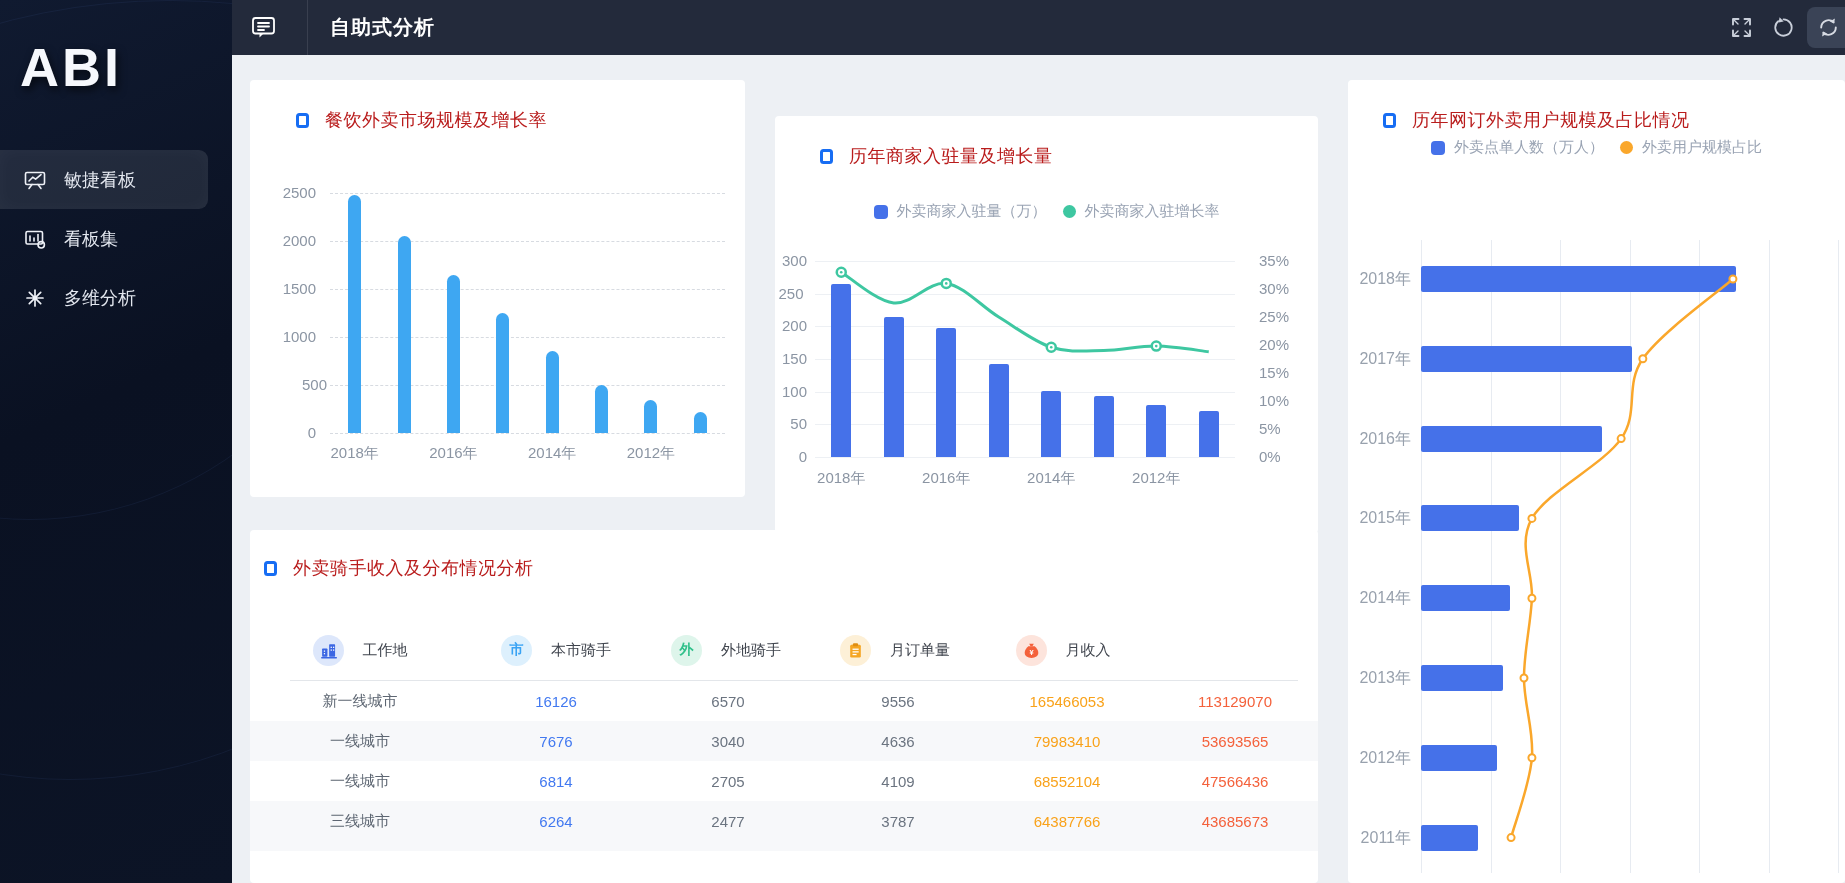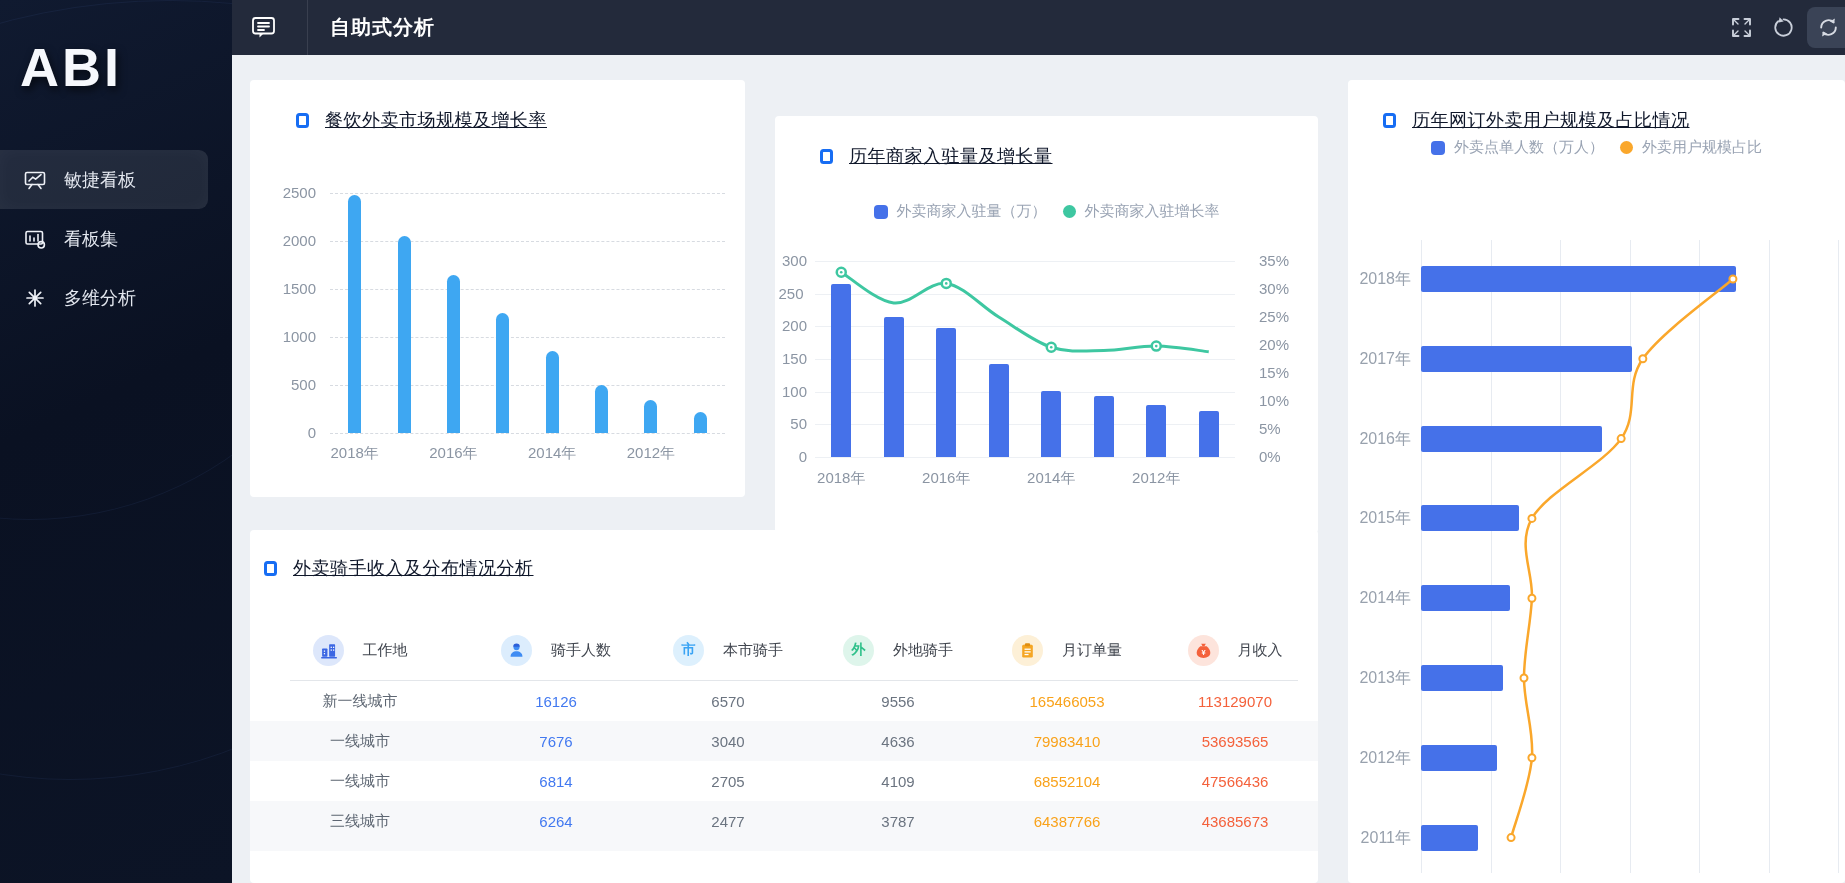--- a/index.html
+++ b/index.html
@@ -43,21 +43,21 @@
   #card2{left:775px;top:80px;width:543px;height:417px;margin-top:36px;}
   #card3{left:1348px;top:80px;width:497px;height:803px;}
   #card4{left:250px;top:530px;width:1068px;height:353px;}
 
   .title-row{position:absolute;display:flex;align-items:center;gap:16px;}
   #card1 .title-row{left:46px;top:28px;}
   #card2 .title-row{left:45px;top:28px;}
   #card3 .title-row{left:35px;top:28px;}
   #card4 .title-row{left:14px;top:26px;}
   .cbx{width:13px;height:15px;border:3px solid #176df3;border-radius:3.5px;flex:0 0 13px;}
-  .card-title{font-size:18px;color:#0f172a;letter-spacing:.5px;text-decoration:underline;}
+  .card-title{font-size:18px;color:#b91c1c;letter-spacing:.5px;}
 
   .legend{position:absolute;left:0;width:100%;display:flex;justify-content:center;gap:16px;}
   #card2 .legend{top:86px;}
   #card3 .legend{top:58px;}
   .lg-item{display:flex;align-items:center;gap:9px;cursor:pointer;}
   .lg-sq{width:14px;height:14px;border-radius:4px;}
   .lg-dot{width:13px;height:13px;border-radius:50%;}
   .lg-txt{font-size:15px;color:#99a3b3;}
 
   
@@ -174,21 +174,21 @@
 
 <section class="card" id="card1">
   <div class="title-row">
     <span class="cbx"></span>
     <span class="card-title">餐饮外卖市场规模及增长率</span>
   </div>
   <div id="c1">
       <div class="gline dash" style="left: 80px; top: 353px; width: 395px;"></div>
       <div class="ylab" style="left: 0px; top: 344px; width: 66px; text-align: right;">0</div>
       <div class="gline dash" style="left: 80px; top: 305px; width: 395px;"></div>
-      <div class="ylab" style="left: 0px; top: 296px; width: 66px; text-align: right;">500</div>
+      <div class="ylab" style="left: 11px; top: 296px; width: 66px; text-align: right;">500</div>
       <div class="gline dash" style="left: 80px; top: 257px; width: 395px;"></div>
       <div class="ylab" style="left: 0px; top: 248px; width: 66px; text-align: right;">1000</div>
       <div class="gline dash" style="left: 80px; top: 209px; width: 395px;"></div>
       <div class="ylab" style="left: 0px; top: 200px; width: 66px; text-align: right;">1500</div>
       <div class="gline dash" style="left: 80px; top: 161px; width: 395px;"></div>
       <div class="ylab" style="left: 0px; top: 152px; width: 66px; text-align: right;">2000</div>
       <div class="gline dash" style="left: 80px; top: 113px; width: 395px;"></div>
       <div class="ylab" style="left: 0px; top: 104px; width: 66px; text-align: right;">2500</div>
       <div class="bars" style="left: 80px; top: 113px; width: 395px; height: 240px;">
         <div class="bslot" style="width: 12.5%;">
@@ -387,32 +387,20 @@
               <rect x="12.2" y="4.4" width="1.2" height="1.2" fill="#fff"></rect>
               <rect x="10" y="7" width="1.2" height="1.2" fill="#fff"></rect>
               <rect x="12.2" y="7" width="1.2" height="1.2" fill="#fff"></rect>
               <rect x="3.6" y="8" width="1.2" height="1.2" fill="#fff"></rect>
               <rect x="3.6" y="10.4" width="1.2" height="1.2" fill="#fff"></rect>
             </g>
           </svg>
         </span>
         <span class="th-label">工作地</span>
       </div>
-      <div class="th tc2">
-        <span class="circ" style="background: rgb(220, 237, 253);">
-          <svg viewBox="0 0 16 16">
-            <g fill="#3f8cf3">
-              <circle cx="8" cy="5" r="2.8"></circle>
-              <path d="M2.4,13.8 c0-3.3 2.5-5.1 5.6-5.1 s5.6,1.8 5.6,5.1 z"></path>
-              <path d="M4.9,4.4 a3.1,3.1 0 0 1 6.2,0 z" fill="#2c5fd8"></path>
-            </g>
-          </svg>
-        </span>
-        <span class="th-label">骑手人数</span>
-      </div>
       <div class="th tc3">
         <span class="circ" style="background: rgb(221, 240, 253);">
           <span class="glyph" style="color: rgb(57, 163, 244);">市</span>
         </span>
         <span class="th-label">本市骑手</span>
       </div>
       <div class="th tc4">
         <span class="circ" style="background: rgb(222, 245, 235);">
           <span class="glyph" style="color: rgb(47, 192, 138);">外</span>
         </span>

